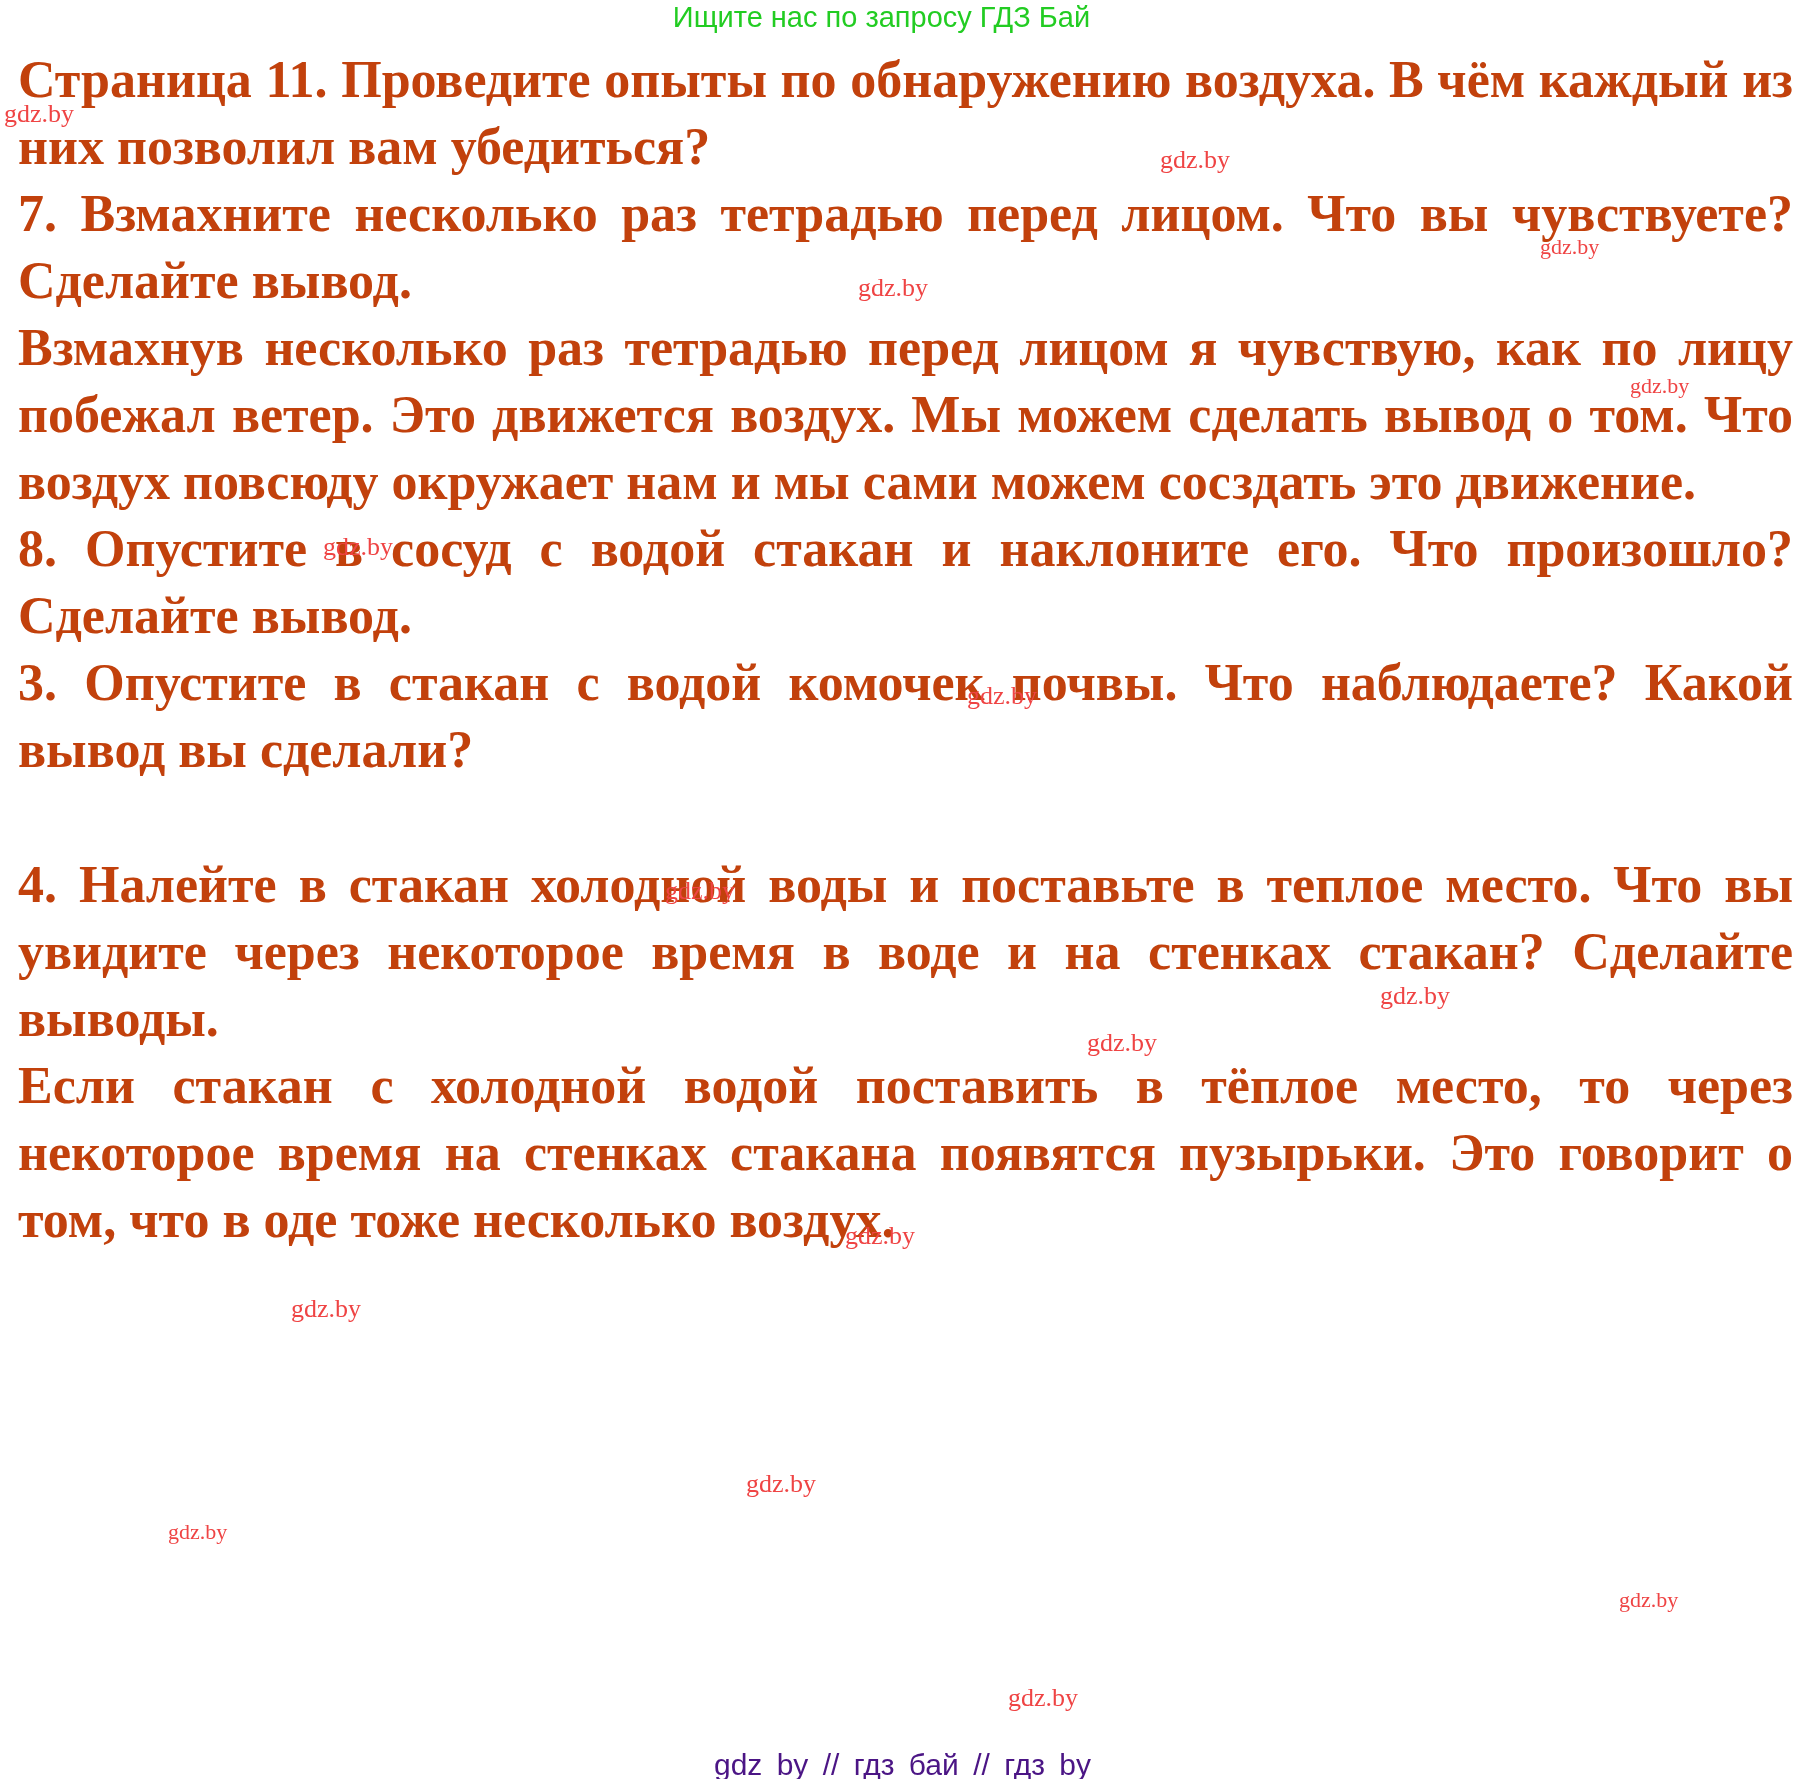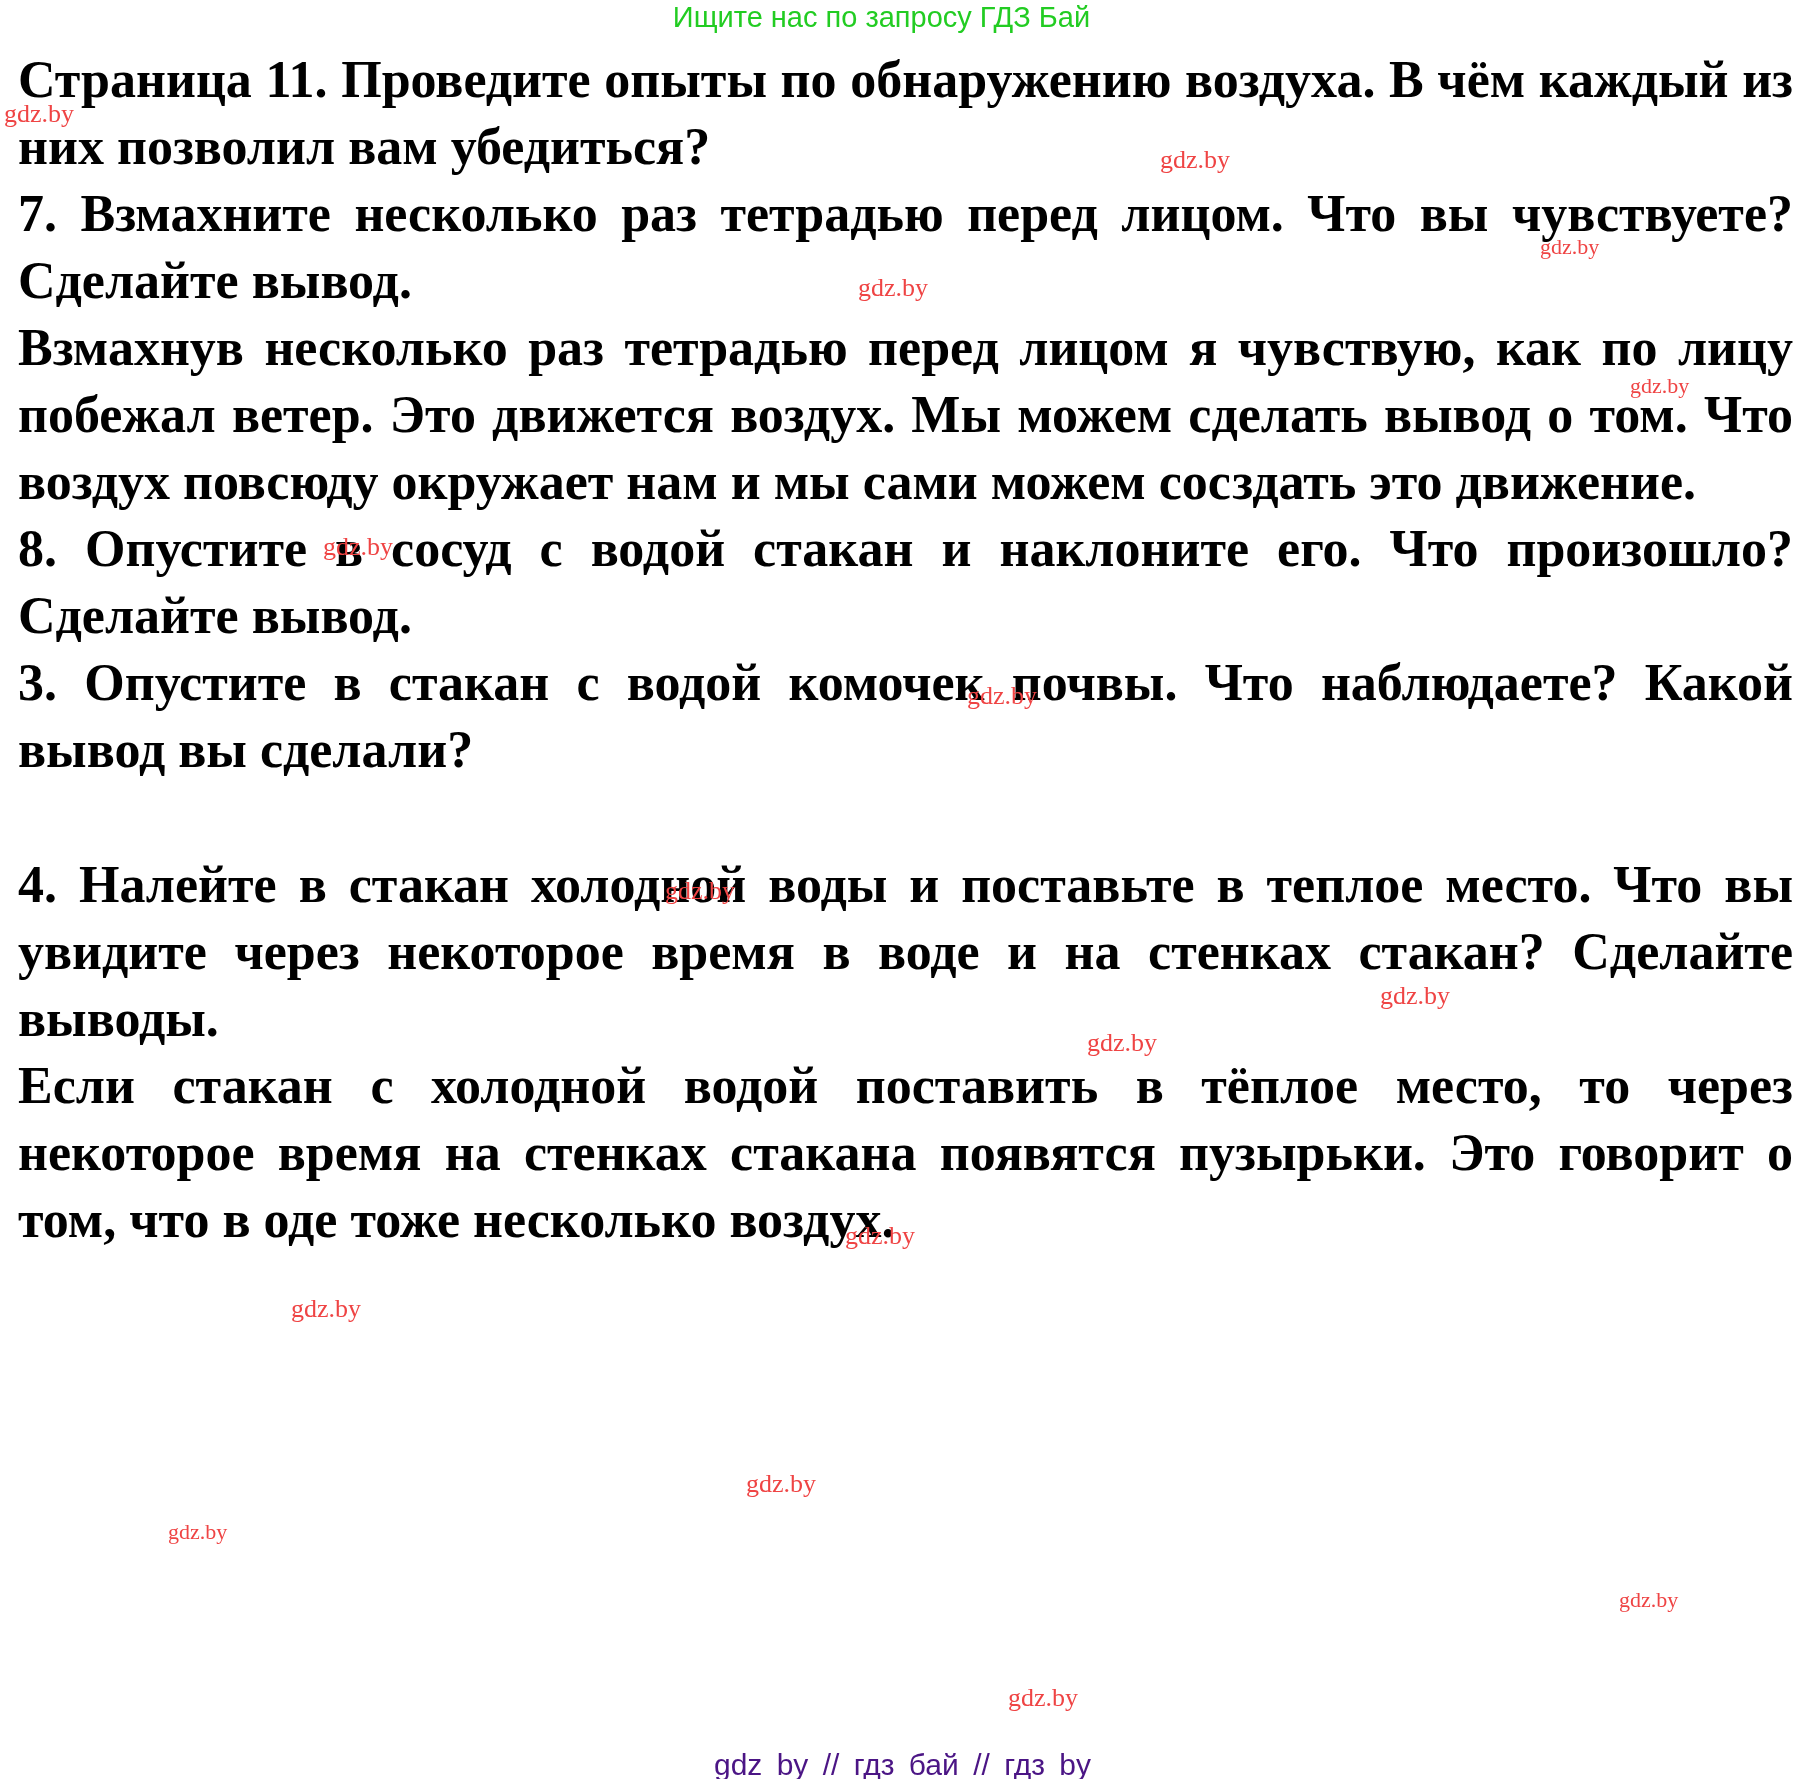--- a/index.html
+++ b/index.html
@@ -4,21 +4,21 @@
 <style>
   html, body { margin: 0; padding: 0; background: #ffffff; }
   body { width: 1805px; height: 1779px; position: relative; overflow: hidden; }
   .top-banner {
     position: absolute; left: 0; top: 0; width: 1763px; text-align: center;
     font-family: "Liberation Sans", sans-serif; font-size: 29px; color: #22cc22;
     line-height: 34px;
   }
   .content {
     position: absolute; left: 18px; top: 46px; width: 1775px;
-    font-family: "Liberation Serif", serif; color: #000000;
+    font-family: "Liberation Serif", serif; color: #c2410c;
   }
   .para {
     font-size: 52px; line-height: 67px; text-align: justify; text-align-last: left;
     margin: 0;
     font-weight: bold;
   }
   .q { font-weight: bold; }
   .spacer { height: 68px; }
   .wm {
     position: absolute; font-family: Liberation Serif, serif;

